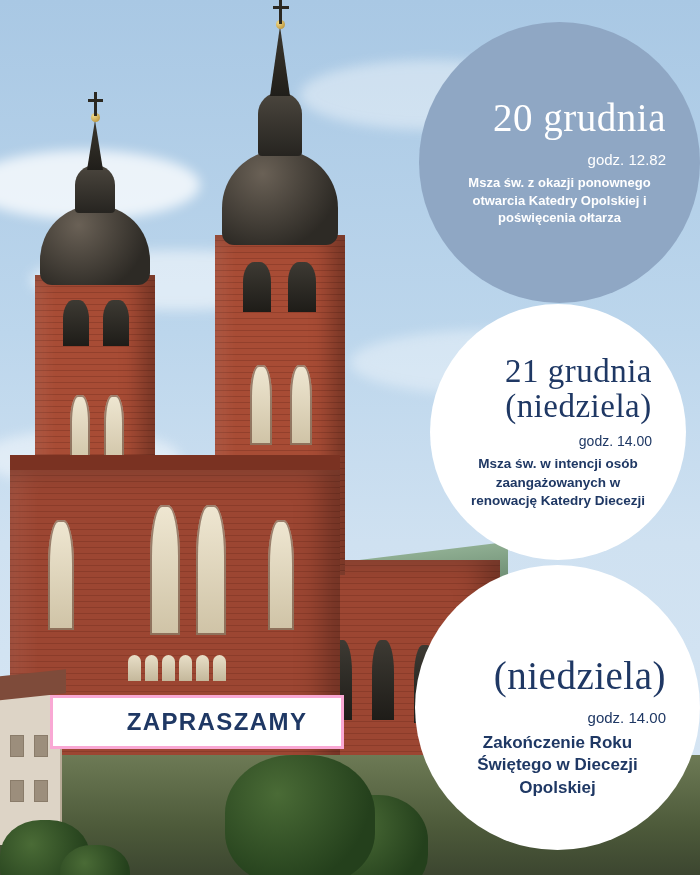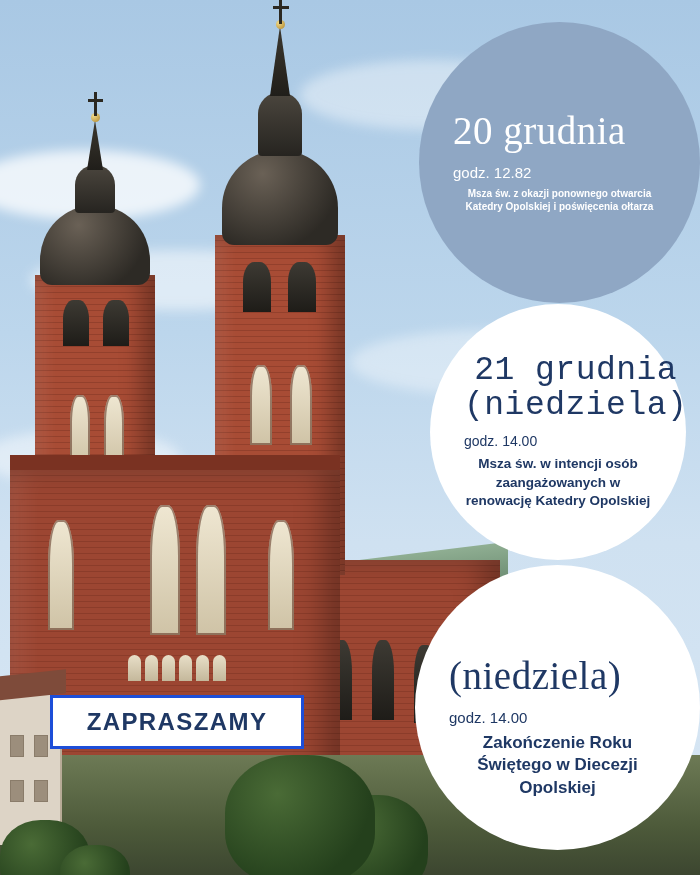--- a/index.html
+++ b/index.html
@@ -185,21 +185,21 @@
   .b2 { left: 210px; top: 800px; }
   .bird { position:absolute; color:#4a4a4a; font-size:10px; }
 
   
   .circle {
     position: absolute;
     border-radius: 50%;
     box-sizing: border-box;
     display: flex;
     flex-direction: column;
-    align-items: flex-start;
+    align-items: flex-end;
     justify-content: center;
     text-align: center;
     padding: 0 34px;
   }
   .circle.blue {
     background: #8fa7c4;
     color: #ffffff;
   }
   .circle.white {
     background: #ffffff;
@@ -218,43 +218,43 @@
   .circle .desc {
     margin-top: 6px;
     font-weight: bold;
     line-height: 1.35;
   }
 
   #circle-1 {
     left: 419px; top: 22px; width: 281px; height: 281px;
   }
   #circle-1 .date { font-size: 39px; }
-  #circle-1 .desc { font-size: 10px; margin-top: 6px; }
+  #circle-1 .desc { font-size: 13px; margin-top: 6px; }
 
   #circle-2 {
     left: 430px; top: 304px; width: 256px; height: 256px;
   }
-  #circle-2 .date { font-size: 33px; font-family: Liberation Mono, monospace; }
+  #circle-2 .date { font-size: 33px; }
   #circle-2 .time { font-size: 14px; margin-top: 10px; }
   #circle-2 .desc { font-size: 13.5px; }
 
   #circle-3 {
     left: 415px; top: 565px; width: 285px; height: 285px;
   }
   #circle-3 .date { font-size: 39px; }
   #circle-3 .desc { font-size: 17px; }
 
   
   .invite-main {
     position: absolute;
     left: 50px; top: 695px;
     width: 248px; height: 48px;
     background: #ffffff;
-    border: 3px solid #1d4ed8;
-    display: flex; align-items: center; justify-content: center;
+    border: 3px solid #f9a8d4;
+    display: flex; align-items: center; justify-content: center; padding-left: 40px;
   }
   .invite-main span {
     font-family: "Liberation Sans", sans-serif;
     font-weight: bold;
     font-size: 24px;
     letter-spacing: 1.4px;
     color: #1f3864;
   }
   .invite-sub {
     position: absolute;
@@ -357,21 +357,21 @@
     <div class="time">godz. 12.82</div>
     <div class="desc">Msza św. z okazji ponownego otwarcia Katedry Opolskiej i poświęcenia ołtarza</div>
   </div>
 
   <div class="circle white" id="circle-2">
     <div class="date">
       <span>21 grudnia</span><br>
       <span>(niedziela)</span>
     </div>
     <div class="time">godz. 14.00</div>
-    <div class="desc">Msza św. w intencji osób zaangażowanych w renowację Katedry Opolskiej</div>
+    <div class="desc">Msza św. w intencji osób zaangażowanych w renowację Katedry Diecezji</div>
   </div>
 
   <div class="circle white" id="circle-3">
     <div class="date">
       <br>
       <span>(niedziela)</span>
     </div>
     <div class="time">godz. 14.00</div>
     <div class="desc">Zakończenie Roku Świętego w Diecezji Opolskiej</div>
   </div>

